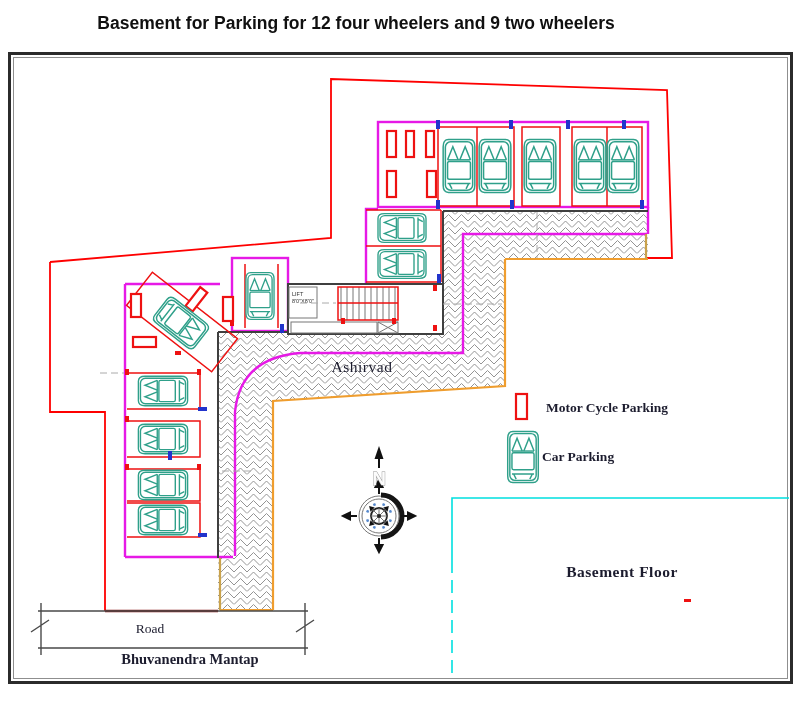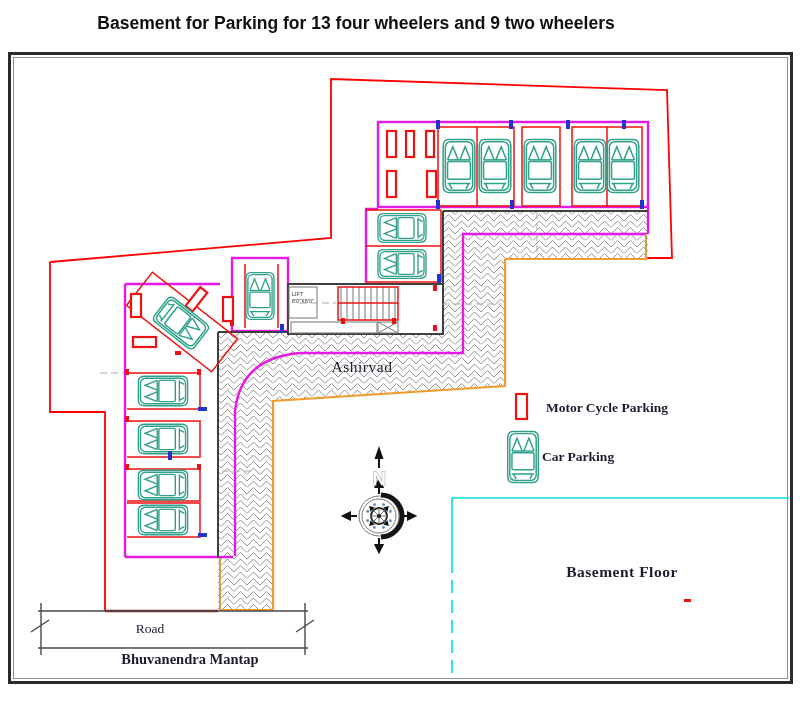--- a/index.html
+++ b/index.html
@@ -32,21 +32,21 @@
   .t-legend{font-size:13.5px;font-weight:600}
   .t-road{font-size:13.5px}
   .t-lift{font-size:5.5px;font-family:"Liberation Sans",sans-serif;fill:#333}
   .t-n{font-family:"Liberation Sans",sans-serif;font-size:19px;font-weight:bold;
        fill:#fcfcfc;stroke:#999;stroke-width:1;paint-order:stroke;}
 </style>
 </head>
 <body>
 
 <div class="stage">
-  <div class="title">Basement for Parking for 13 four wheelers and 9 two wheelers</div>
+  <div class="title">Basement for Parking for 12 four wheelers and 9 two wheelers</div>
   <div class="frame-outer">
     <div class="frame-inner"></div>
   </div>
 
   <svg class="plan" width="800" height="710" viewBox="0 0 800 710">
     <defs>
       <pattern id="hatch" width="13" height="13" patternUnits="userSpaceOnUse">
         <path d="M0,13 L6.5,6.5 L13,13 M0,6.5 L6.5,0 L13,6.5" stroke="#949494" stroke-width="1" fill="none"></path>
       </pattern>
       <g id="car">

